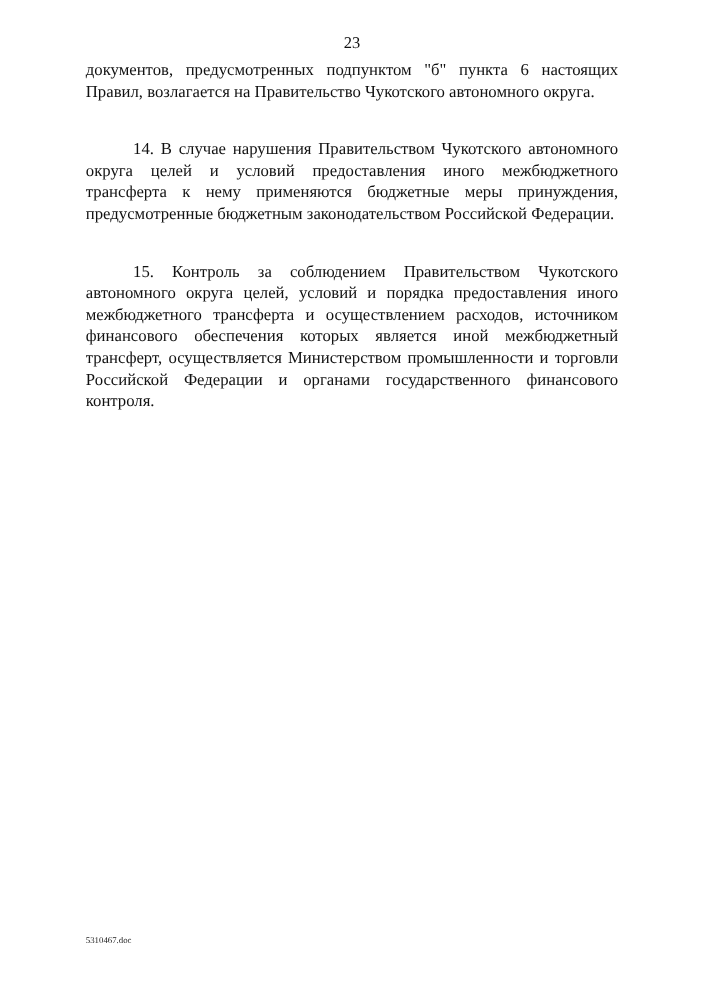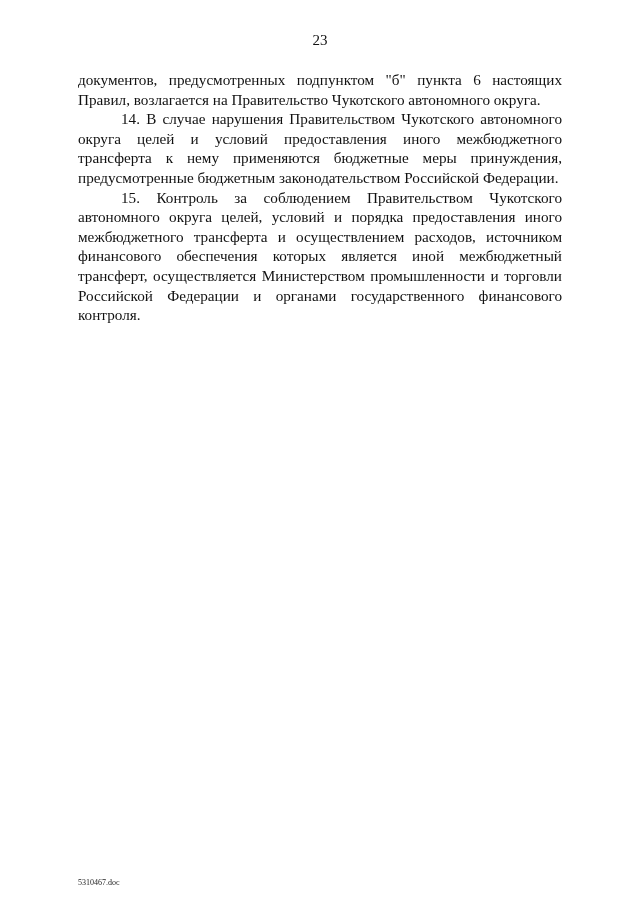--- a/index.html
+++ b/index.html
@@ -1,24 +1,24 @@
 <!DOCTYPE html>
 <html><head>
 <meta charset="utf-8">
 <style>
   html, body { margin: 0; padding: 0; background: #ffffff; }
   body { width: 640px; height: 905px; position: relative; overflow: hidden;
          font-family: "Liberation Serif", "DejaVu Serif", serif; color: #111; }
   .page-number { position: absolute; top: 32px; left: 0; width: 640px; text-align: center;
                  font-size: 15px; }
-  .body-text { position: absolute; top: 70px; left: 78px; width: 484px; font-size: 15.2px;
+  .body-text { position: absolute; top: 54px; left: 78px; width: 484px; font-size: 15.2px;
                line-height: 19.6px; }
   .para { margin: 0; text-align: justify; text-align-last: left; }
-  .indent { text-indent: 43px; }
-  .footer { position: absolute; top: 878px; left: 78px; font-size: 8px; color: #222; }
+  .indent { text-indent: 43px; margin-top: 33px; }
+  .footer { position: absolute; top: 850px; left: 78px; font-size: 8px; color: #222; }
 </style>
 </head>
 <body>
 
 <div class="page-number">23</div>
 
 <div class="body-text">
   <p class="para">документов, предусмотренных подпунктом "б" пункта 6 настоящих Правил, возлагается на Правительство Чукотского автономного округа.</p>
   <p class="para indent">14. В случае нарушения Правительством Чукотского автономного округа целей и условий предоставления иного межбюджетного трансферта к нему применяются бюджетные меры принуждения, предусмотренные бюджетным законодательством Российской Федерации.</p>
   <p class="para indent">15. Контроль за соблюдением Правительством Чукотского автономного округа целей, условий и порядка предоставления иного межбюджетного трансферта и осуществлением расходов, источником финансового обеспечения которых является иной межбюджетный трансферт, осуществляется Министерством промышленности и торговли Российской Федерации и органами государственного финансового контроля.</p>

